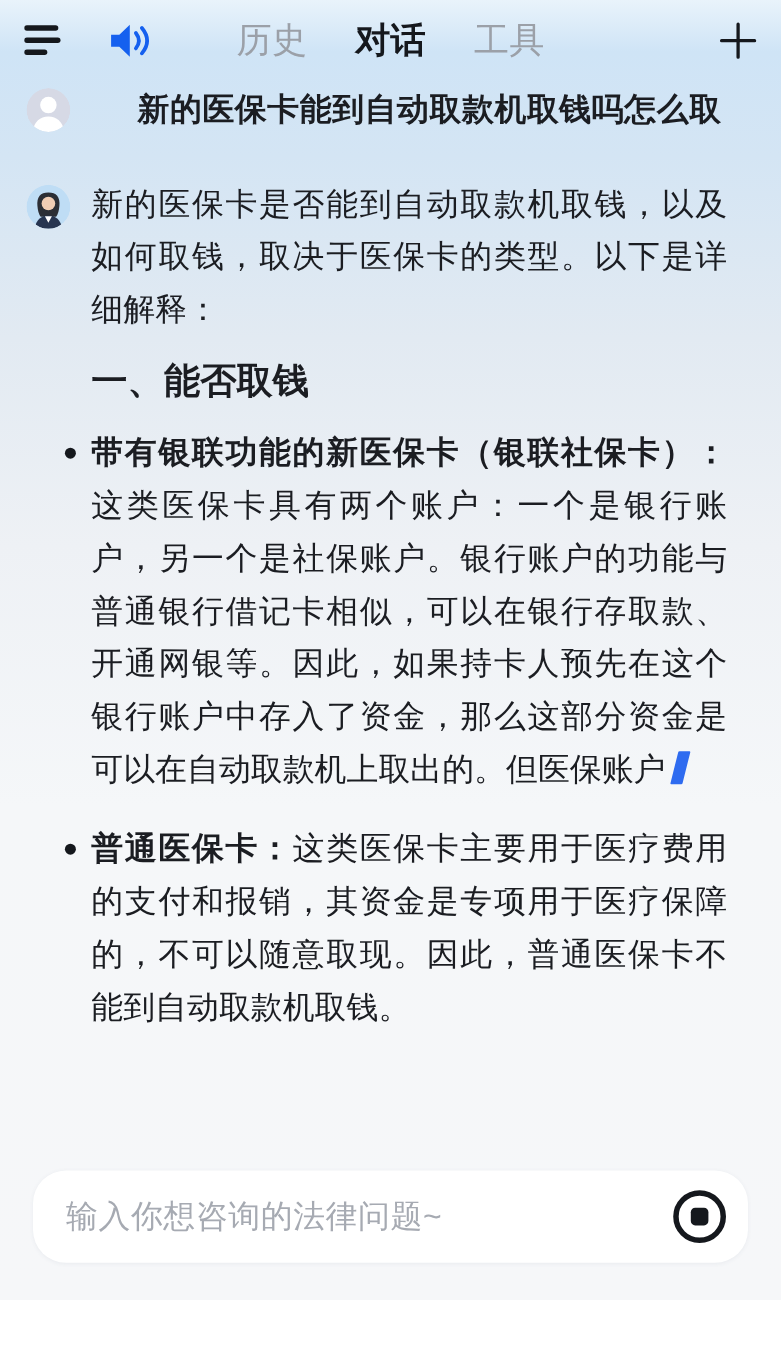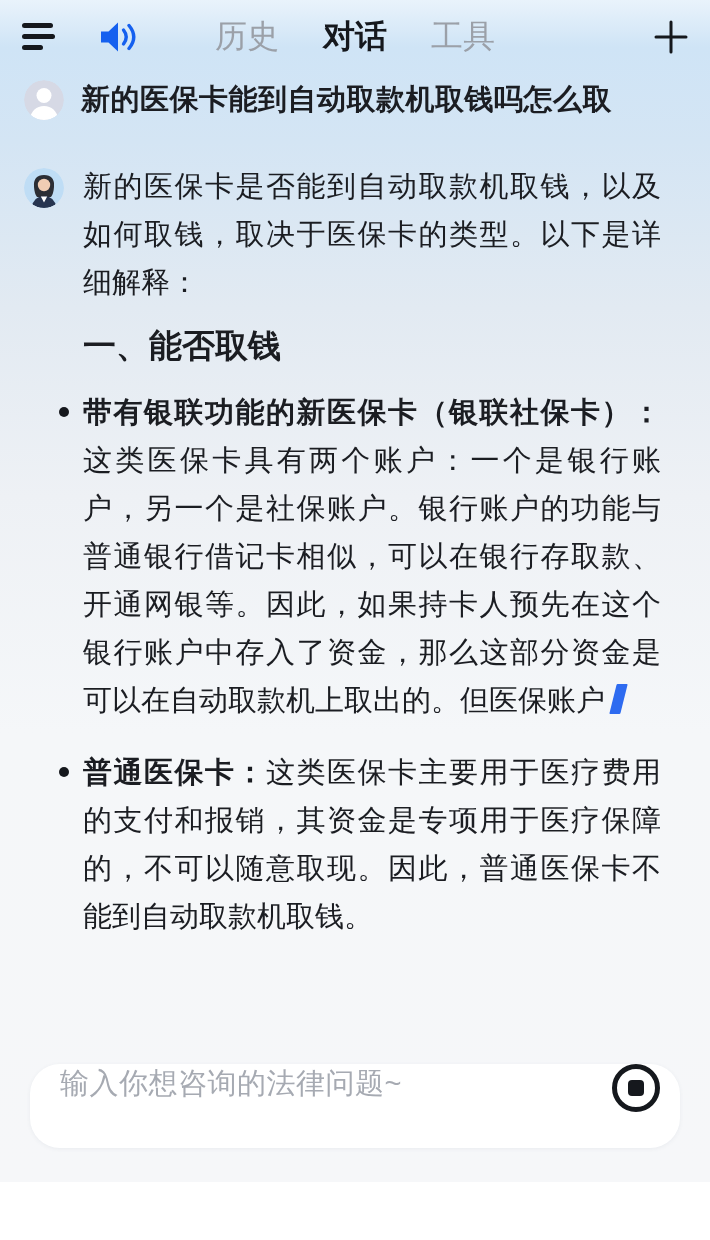--- a/index.html
+++ b/index.html
@@ -15,35 +15,35 @@
   .topbar-left{display:flex;align-items:center;gap:42px;}
   .tabs{position:absolute;left:50%;top:0;transform:translateX(-50%);height:74px;display:flex;align-items:center;gap:44px;}
   .tab{background:none;border:none;padding:0;font-family:inherit;font-size:32px;color:var(--tab-inactive,#9ba0a8);cursor:pointer;}
   .tab.active{color:var(--tab-active,#15181d);font-weight:bold;text-align:center;}
   .plus-btn{margin-left:auto;}
   .speaker{color:var(--accent-blue,#1560ef);}
   
   .chat{padding:6px 24px 0 24px;}
   .msg{display:flex;align-items:flex-start;}
   .avatar{width:40px;height:40px;border-radius:50%;overflow:hidden;flex-shrink:0;display:block;}
-  .msg.user{align-items:center;margin-bottom:42px;}
+  .msg.user{align-items:center;margin-bottom:42px;gap:44px;}
   .user-text{margin-left:17px;font-size:29px;font-weight:bold;letter-spacing:.5px;white-space:nowrap;}
   .msg.ai .avatar{margin-top:6px;}
   .ai-content{margin-left:19px;width:578px;font-size:29px;line-height:48px;text-align:justify;text-justify:inter-character;}
   .ai-content p{margin:0 0 16px 0;}
   .ai-content h3{font-size:33px;line-height:48px;margin:0 0 18px 0;}
   .ai-content ul{list-style:none;margin:0;padding:0;}
   .ai-content li{position:relative;margin:0 0 24px 0;}
   .ai-content li:last-child{margin-bottom:0;}
   .ai-content li::before{content:'';position:absolute;left:-24px;top:19px;width:10px;height:10px;border-radius:50%;background:#15181d;}
   .cursor{display:inline-block;width:11px;height:30px;margin-left:8px;vertical-align:-4px;border-radius:1px;
     background:var(--cursor-blue,#2e6bf0);transform:skewX(-14deg);}
   
   .composer{position:absolute;left:0;right:0;bottom:0;padding:0 30px 34px 30px;}
-  .input-pill{height:84px;background:#ffffff;border-radius:30px;display:flex;
+  .input-pill{height:84px;background:#ffffff;border-radius:30px;display:flex;align-items:center;
     padding:0 20px 0 30px;box-shadow:0 1px 4px rgba(70,90,120,.07);gap:36px;}
   .placeholder{flex:1;color:var(--placeholder,#a6aab2);font-size:29px;letter-spacing:.5px;}
   .stop-btn{width:48px;height:48px;border-radius:50%;border:5px solid #15181d;background:transparent;
     display:flex;align-items:center;justify-content:center;padding:0;box-sizing:border-box;cursor:pointer;}
   .stop-square{width:16px;height:16px;background:#15181d;border-radius:4px;}
 </style>
 </head>
 <body>
 
 <div class="screen">

